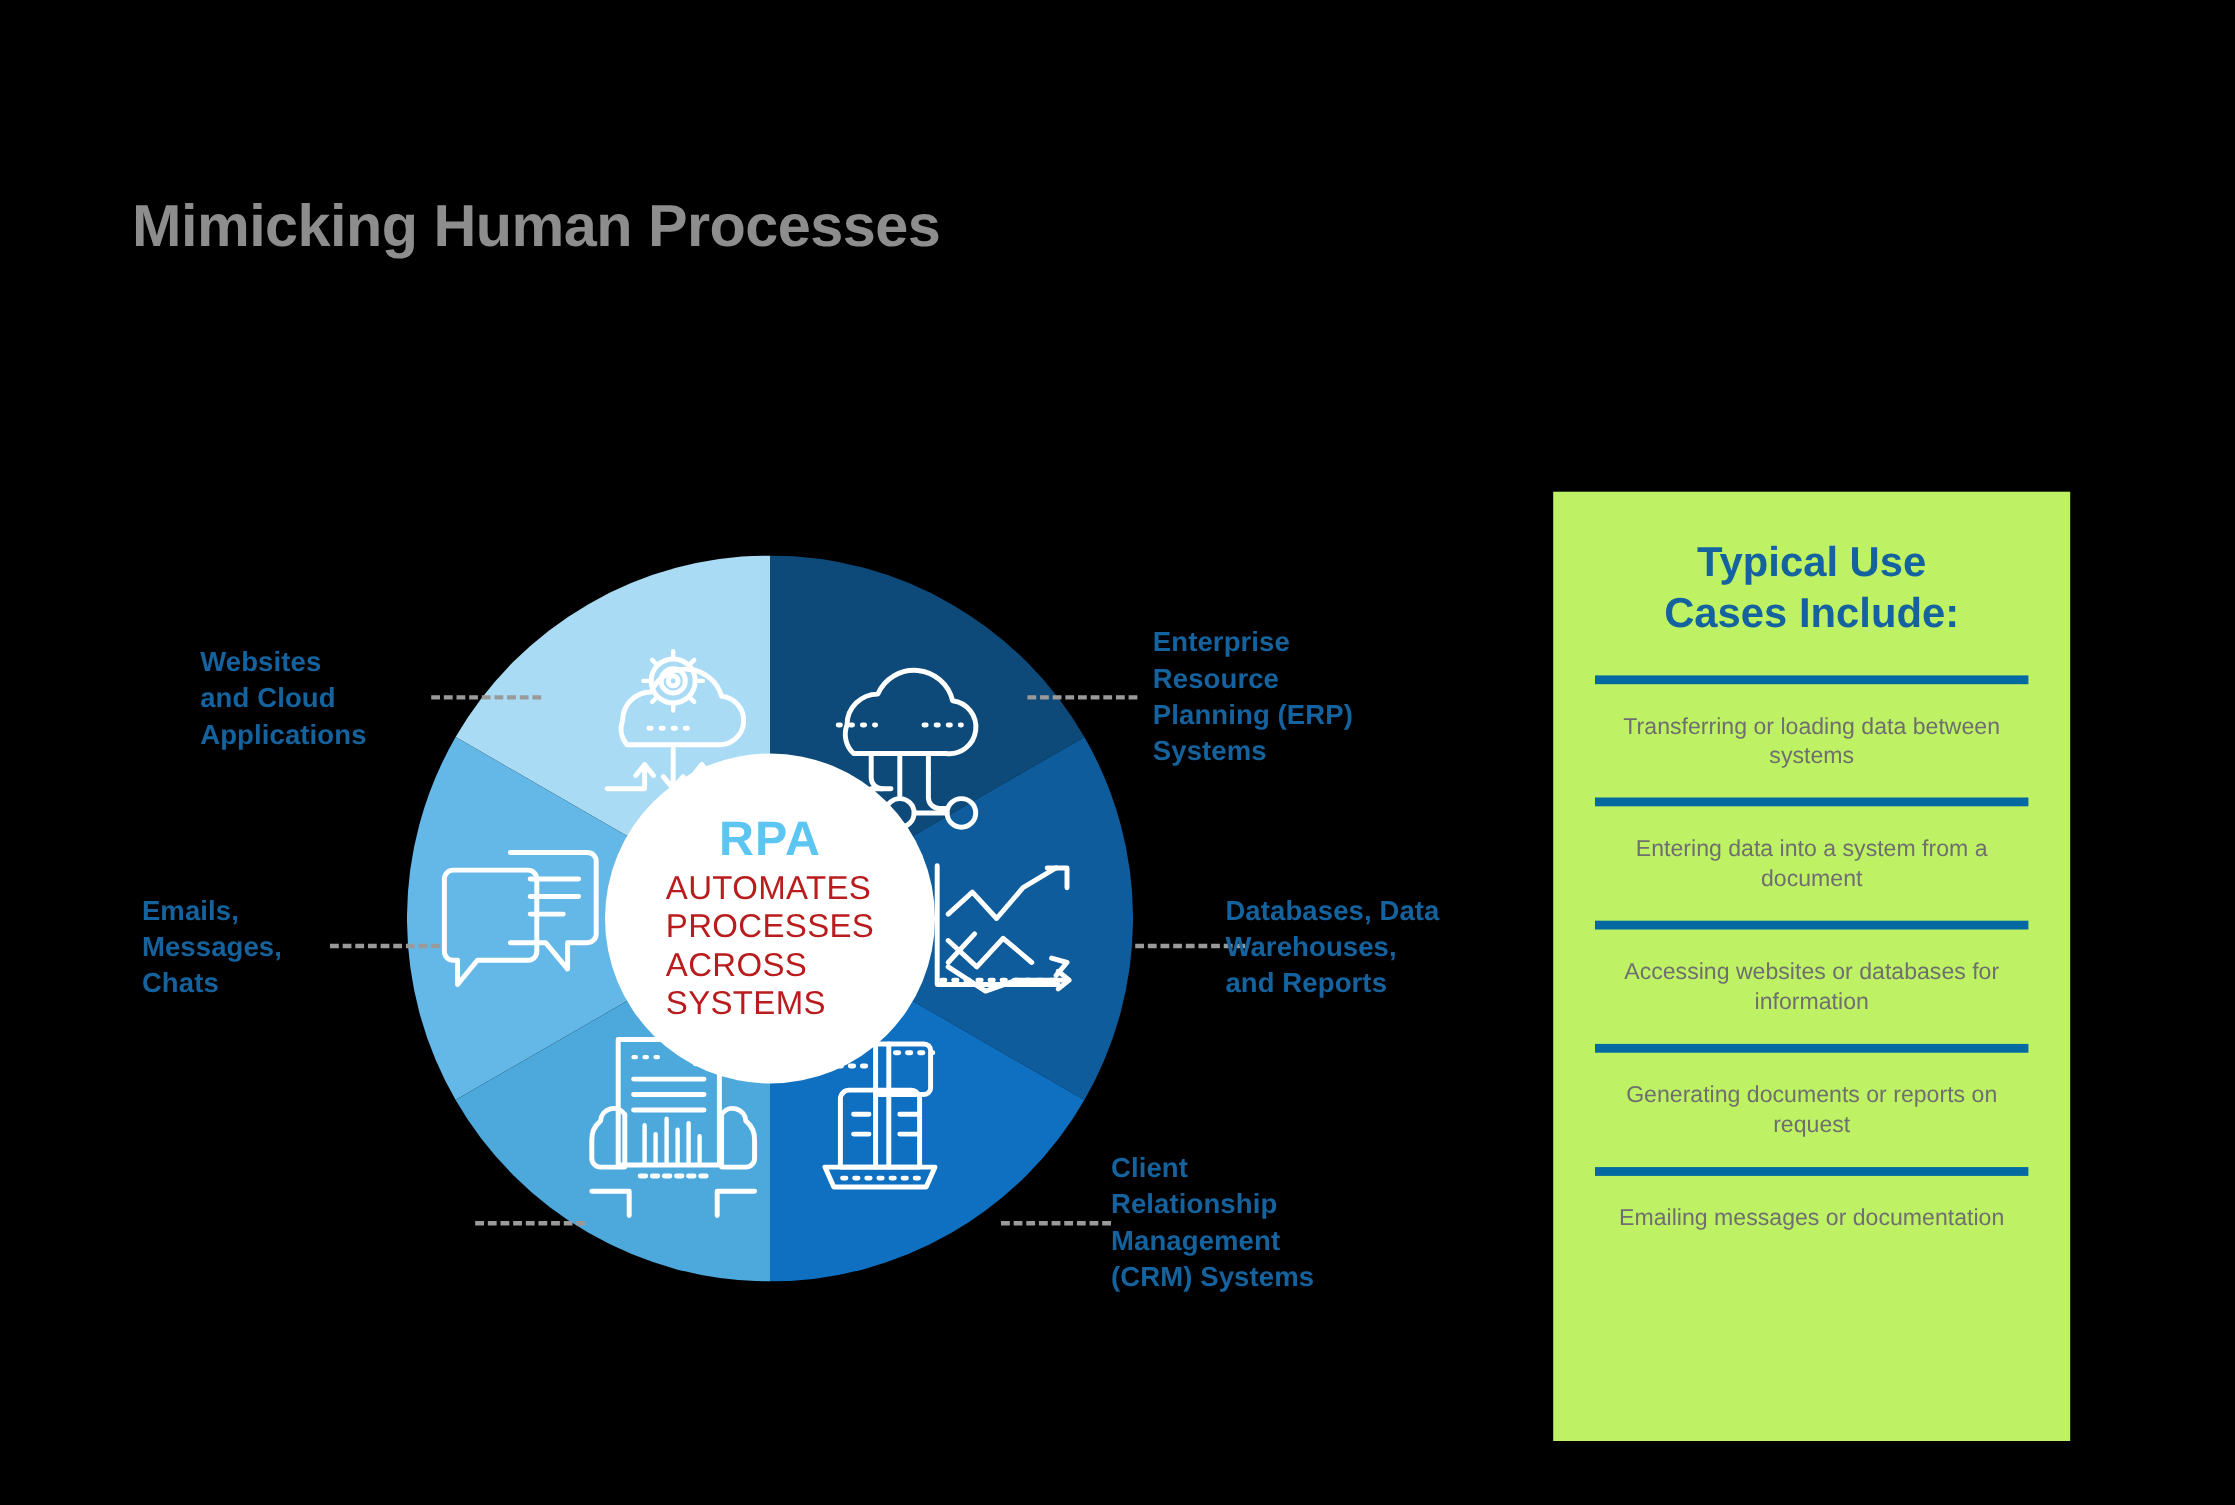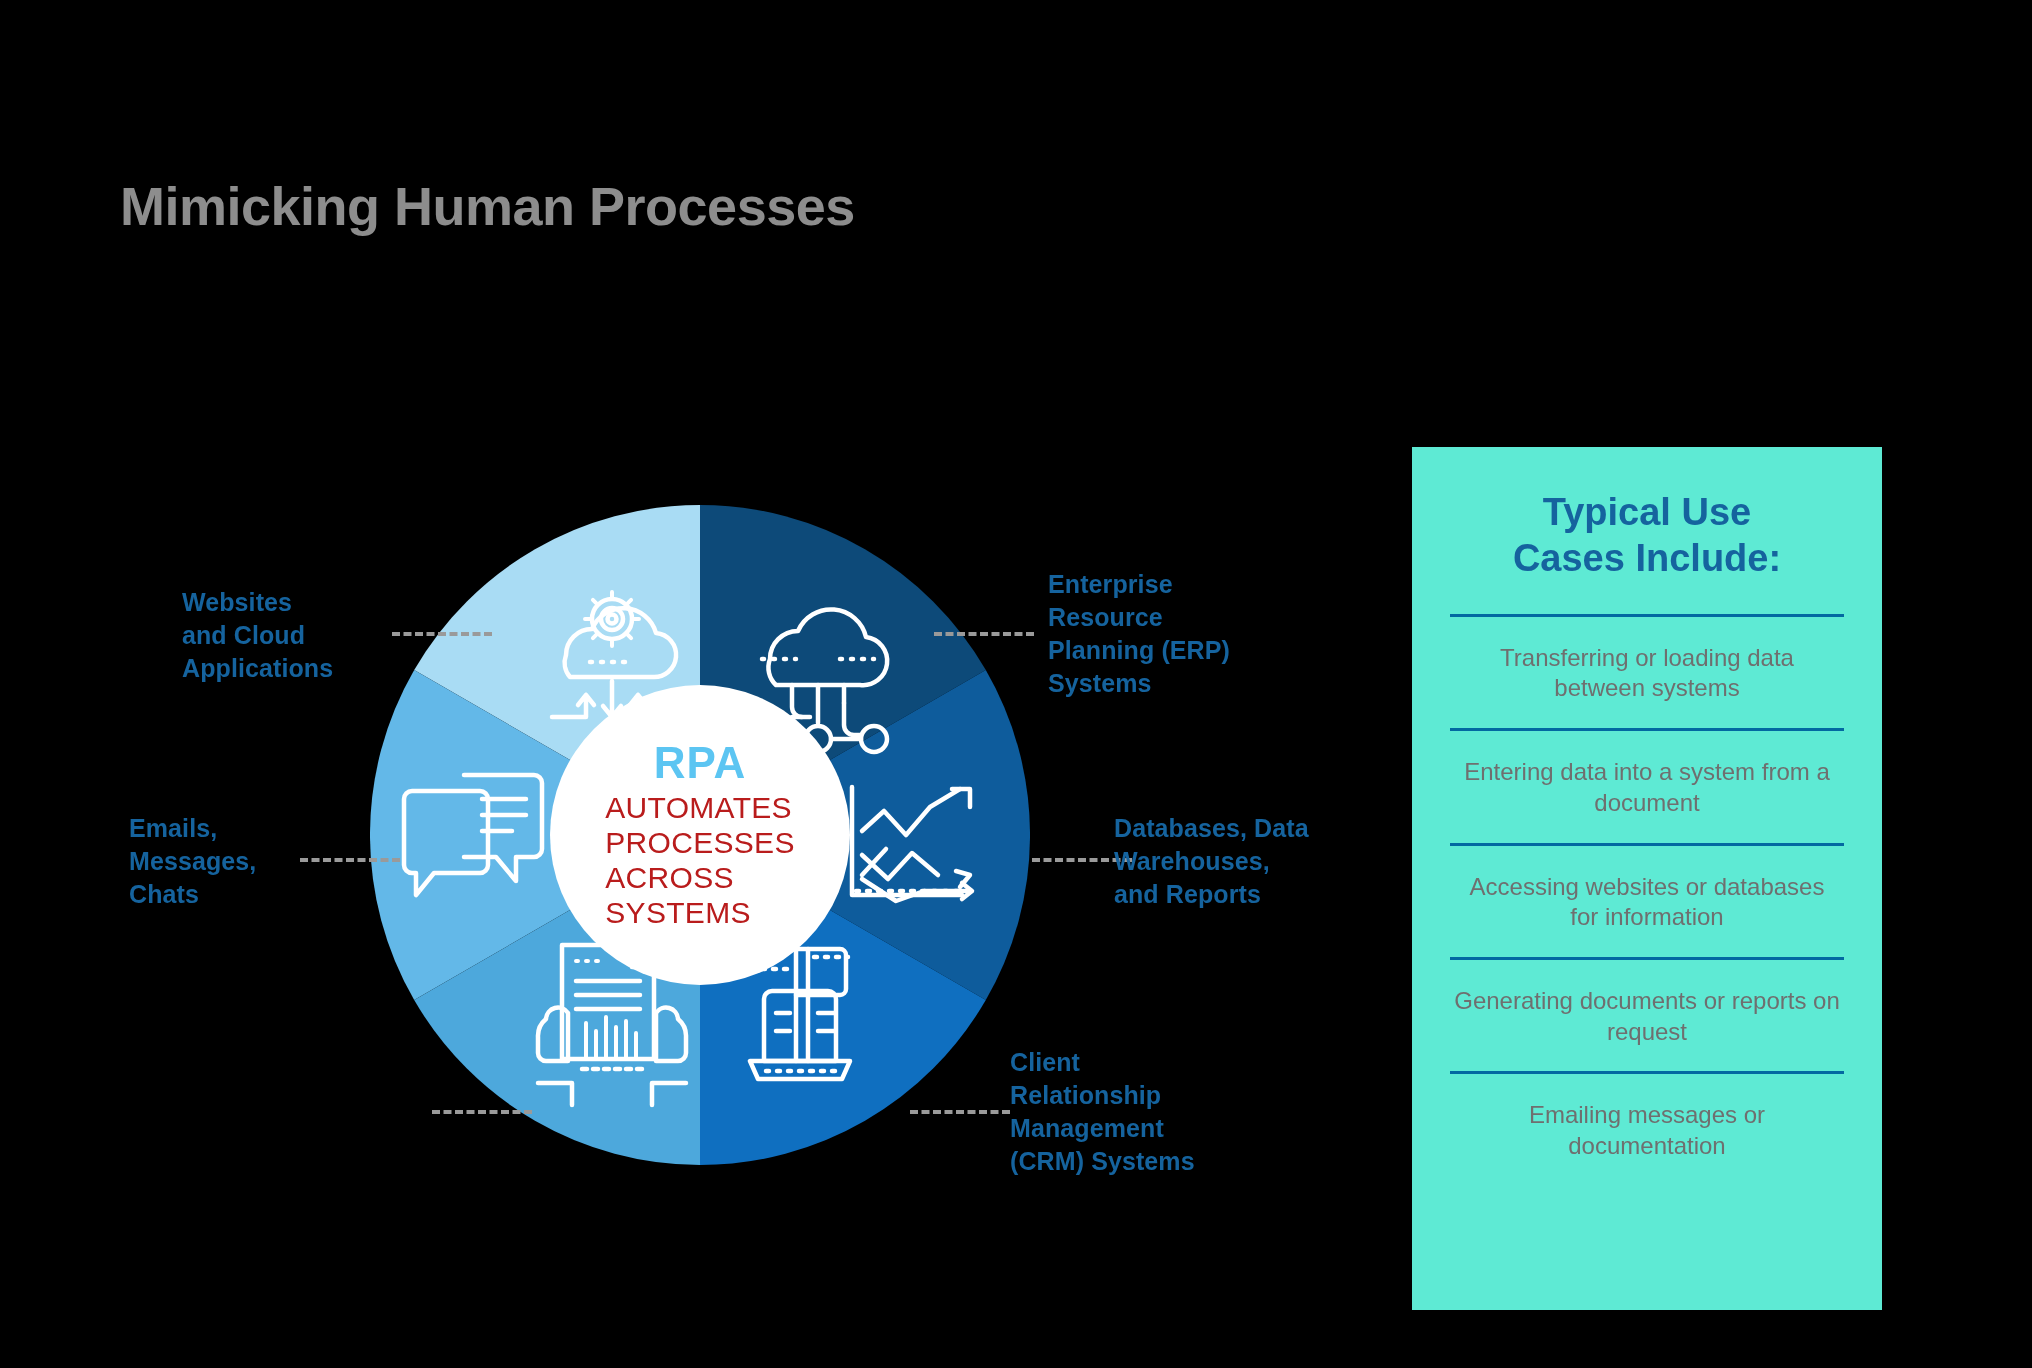--- a/index.html
+++ b/index.html
@@ -56,32 +56,32 @@
   
   .dash {
     position: absolute; height: 0;
     border-top: 4px dashed #9a9a9a;
   }
 
   
   .panel {
     position: absolute; left: 1412px; top: 447px;
     width: 470px; height: 863px;
-    background: #5eead4;
+    background: #bef264;
   }
   .panel-title {
     margin: 42px 34px 0 34px;
     font-size: 38px; font-weight: bold; color: #15639E;
     text-align: center; line-height: 1.22;
   }
   .uc-list { margin: 32px 38px 0 38px; }
   .uc-item {
-    border-top: 3px solid #0369a1;
+    border-top: 8px solid #0369a1;
     padding: 26px 4px 24px 4px;
-    font-size: 24px; color: #6F6F6F;
+    font-size: 21px; color: #6F6F6F;
     text-align: center; line-height: 1.28;
   }
 </style>
 </head>
 <body>
 
 <div class="page">
 
   <div class="subtitle">Mimicking Human Processes</div>
 

